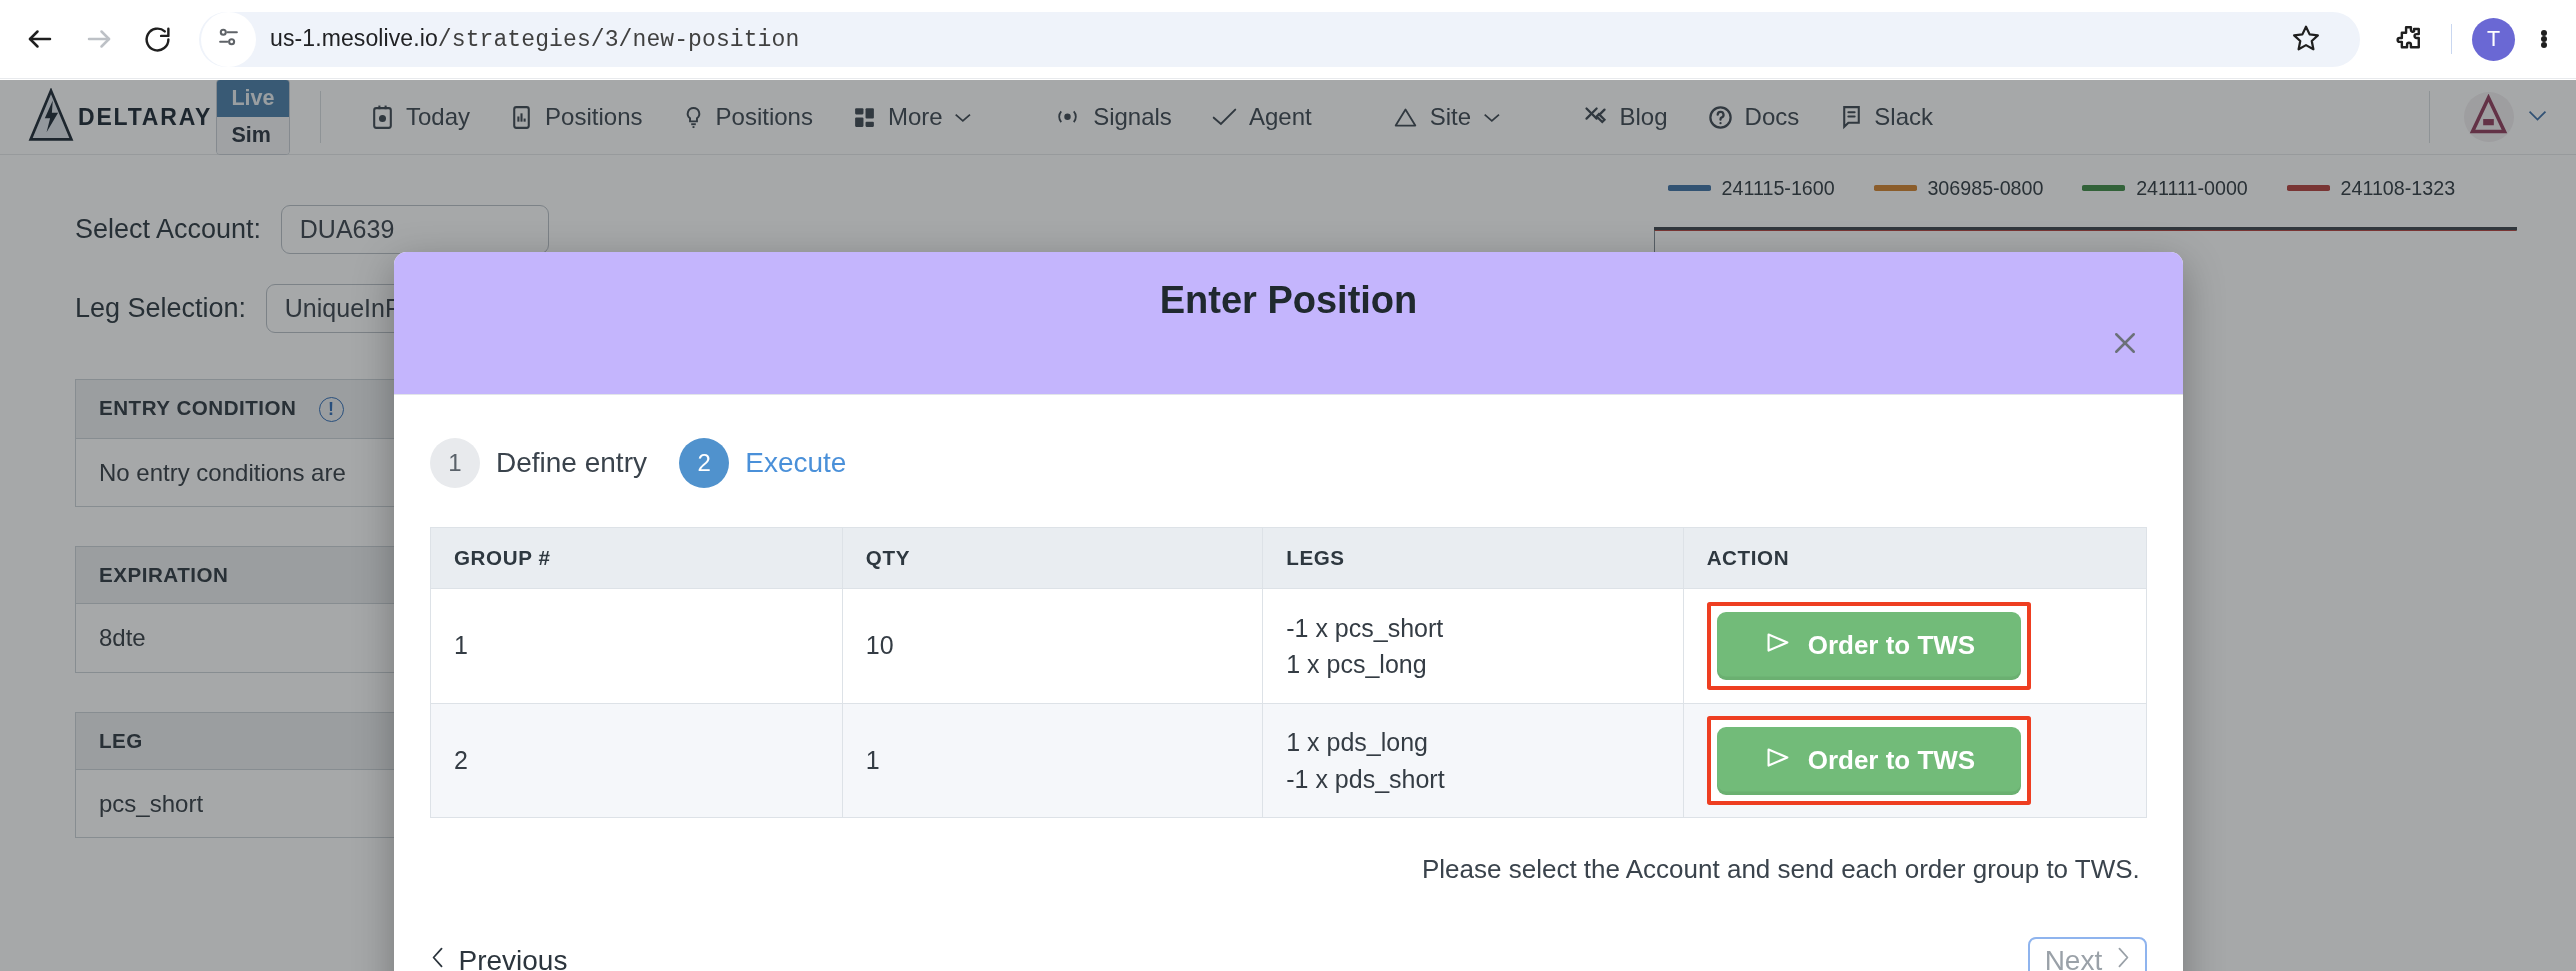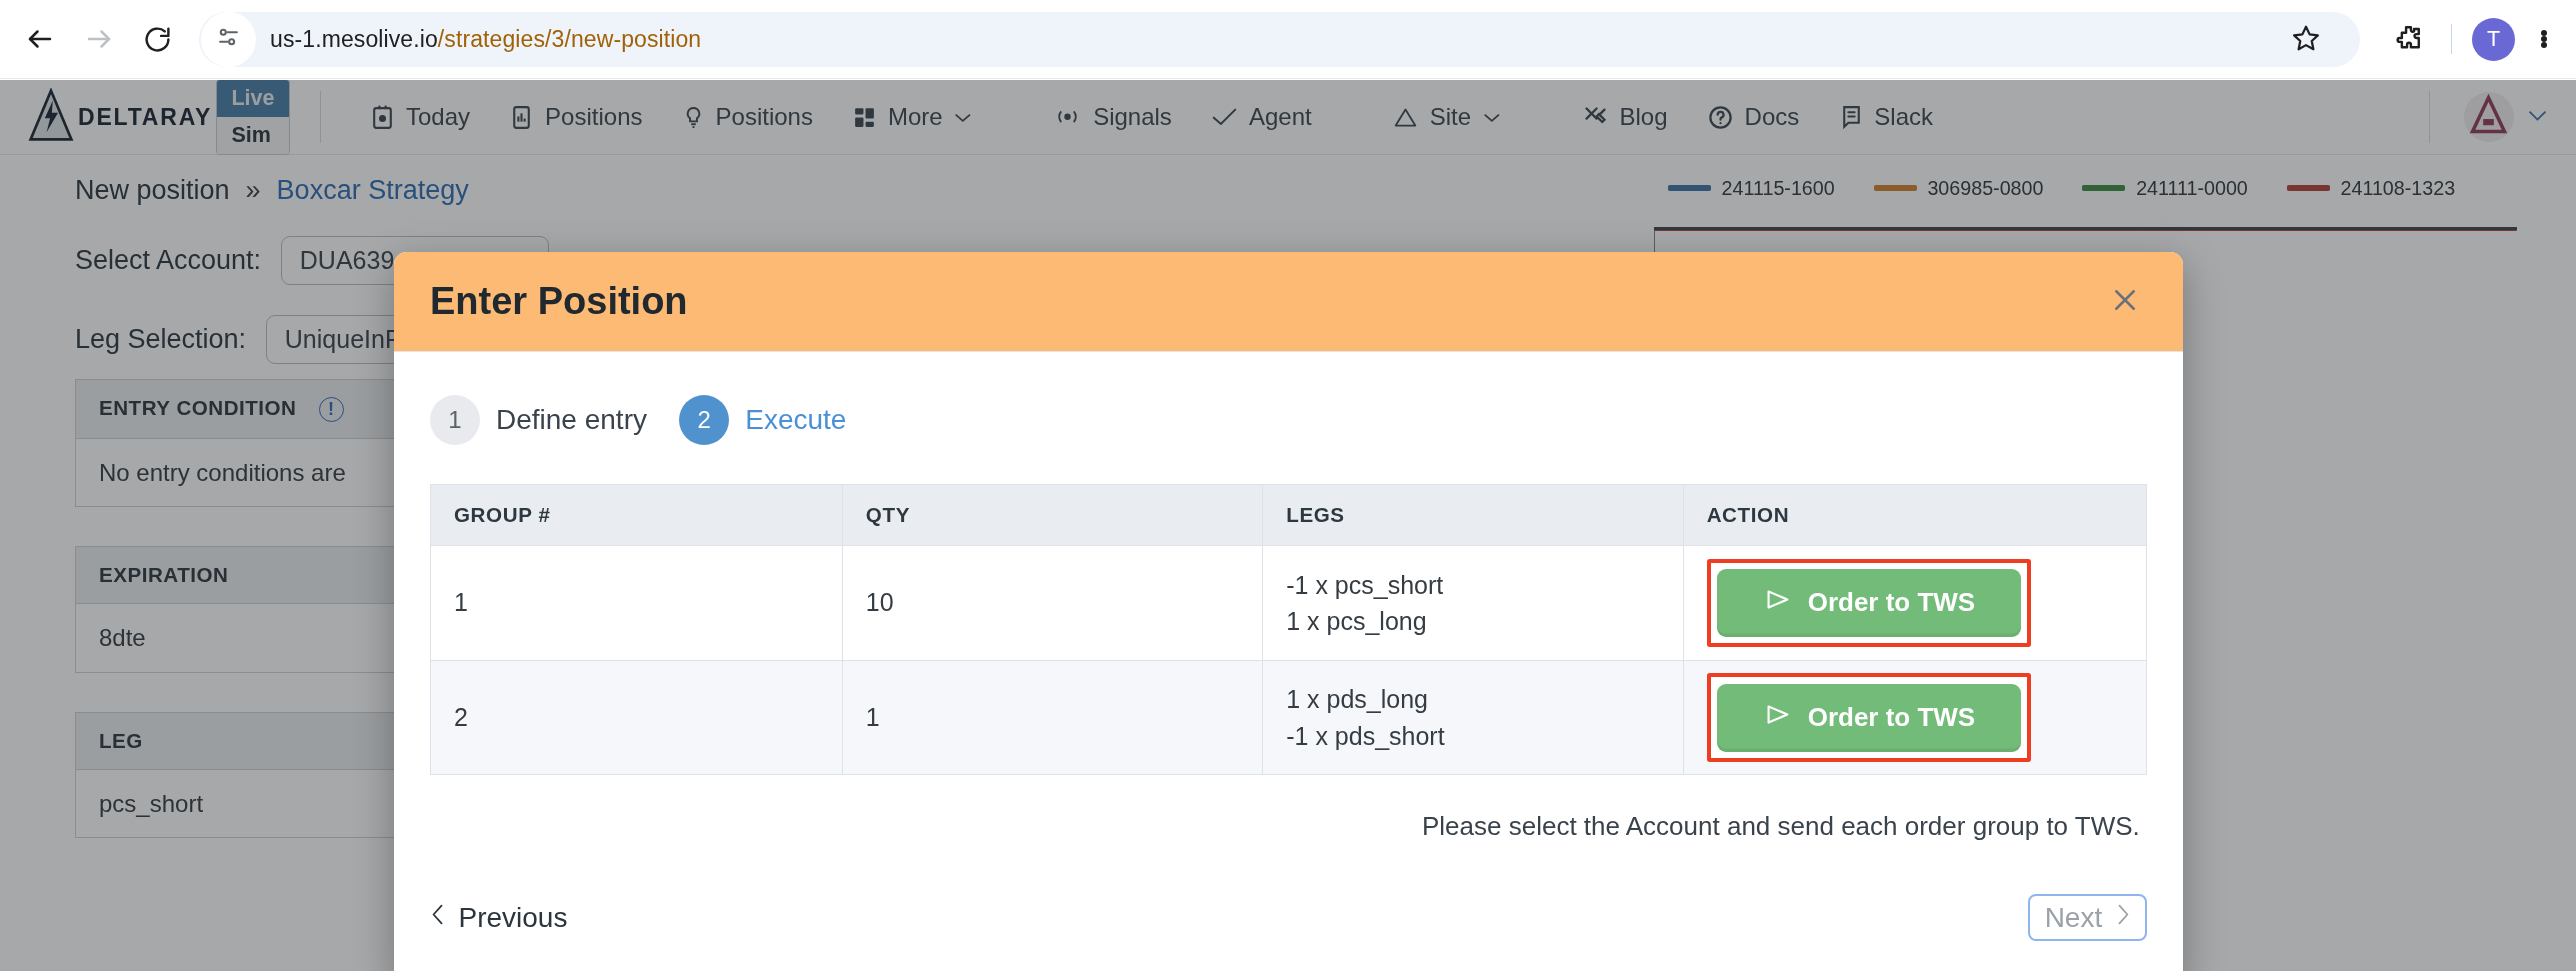--- a/index.html
+++ b/index.html
@@ -36,21 +36,21 @@
   .omnibox-icon {
     width: 55px; height: 55px; min-width: 55px;
     background: #ffffff; border-radius: 50%;
     display: flex; align-items: center; justify-content: center;
     margin-left: 1.8px;
   }
   .omnibox-url {
     font-size: 23px; color: #202124; letter-spacing: 0.1px;
     padding-left: 14.3px; white-space: nowrap;
   }
-  .omnibox-url .dim { color: #a16207; }
+  .omnibox-url .dim { color: #404040; font-family: Liberation Mono, monospace; }
   .star-wrap {
     position: absolute; right: 0; top: 0; height: 55px; width: 107px;
     display: flex; align-items: center; justify-content: center;
   }
   .chrome-right { display: flex; align-items: center; gap: 0; padding-right: 14.3px; }
   .chrome-icon {
     width: 55px; height: 55px; display: flex; align-items: center; justify-content: center;
     color: #1f1f1f; margin: 0 5.4px;
   }
   .chrome-sep { width: 1.8px; height: 30px; background: #c9d7f0; margin: 0 9px; }
@@ -157,23 +157,23 @@
   .axis-line { position: absolute; left: 0; right: 0; height: 2.7px; background: #3d444b; }
 
   
   .modal {
     position: absolute; left: 394px; top: 252px; width: 1789px;
     background: #ffffff; border-radius: 12.5px;
     box-shadow: 0 12.5px 41px rgba(0,0,0,.30);
     z-index: 100; overflow: hidden;
   }
   .modal-header {
-    background: #fdba74; border-bottom: 0.9px solid #e2e5e9;
+    background: #c4b5fd; border-bottom: 0.9px solid #e2e5e9;
     padding: 27px 36px 27px 36px;
-    display: flex; align-items: center;
+    display: flex; align-items: center; flex-direction: column;
   }
   .modal-title { font-size: 38px; font-weight: bold; color: #20292f; }
   .modal-close {
     margin-left: auto; width: 45px; height: 45px;
     display: flex; align-items: center; justify-content: center; color: #6b7179;
   }
   .modal-body { padding: 36px 36px 0 36px; background: #fff; }
 
   .steps { display: flex; align-items: center; gap: 18px; padding: 7.2px 0 39px 0; }
   .step { display: flex; align-items: center; gap: 16px; margin-right: 14.3px; }
@@ -472,25 +472,20 @@
       <span>
         <svg width="23" height="14.3" viewBox="0 0 26 16" fill="none" stroke="#3c6fa8" stroke-width="2">
             <polyline points="4,4 13,13 22,4"></polyline>
           </svg>
       </span>
     </div>
   </div>
 
   <div class="page-body">
 
-    <div class="breadcrumb">
-      <span>New position</span>
-      <span class="sep">»</span>
-      <span class="link">Boxcar Strategy</span>
-    </div>
 
     <div class="form-row">
       <span class="form-label">Select Account:</span>
       <span class="form-select">DUA639</span>
     </div>
 
     <div class="form-row">
       <span class="form-label">Leg Selection:</span>
       <span class="form-select">UniqueInP</span>
     </div>

